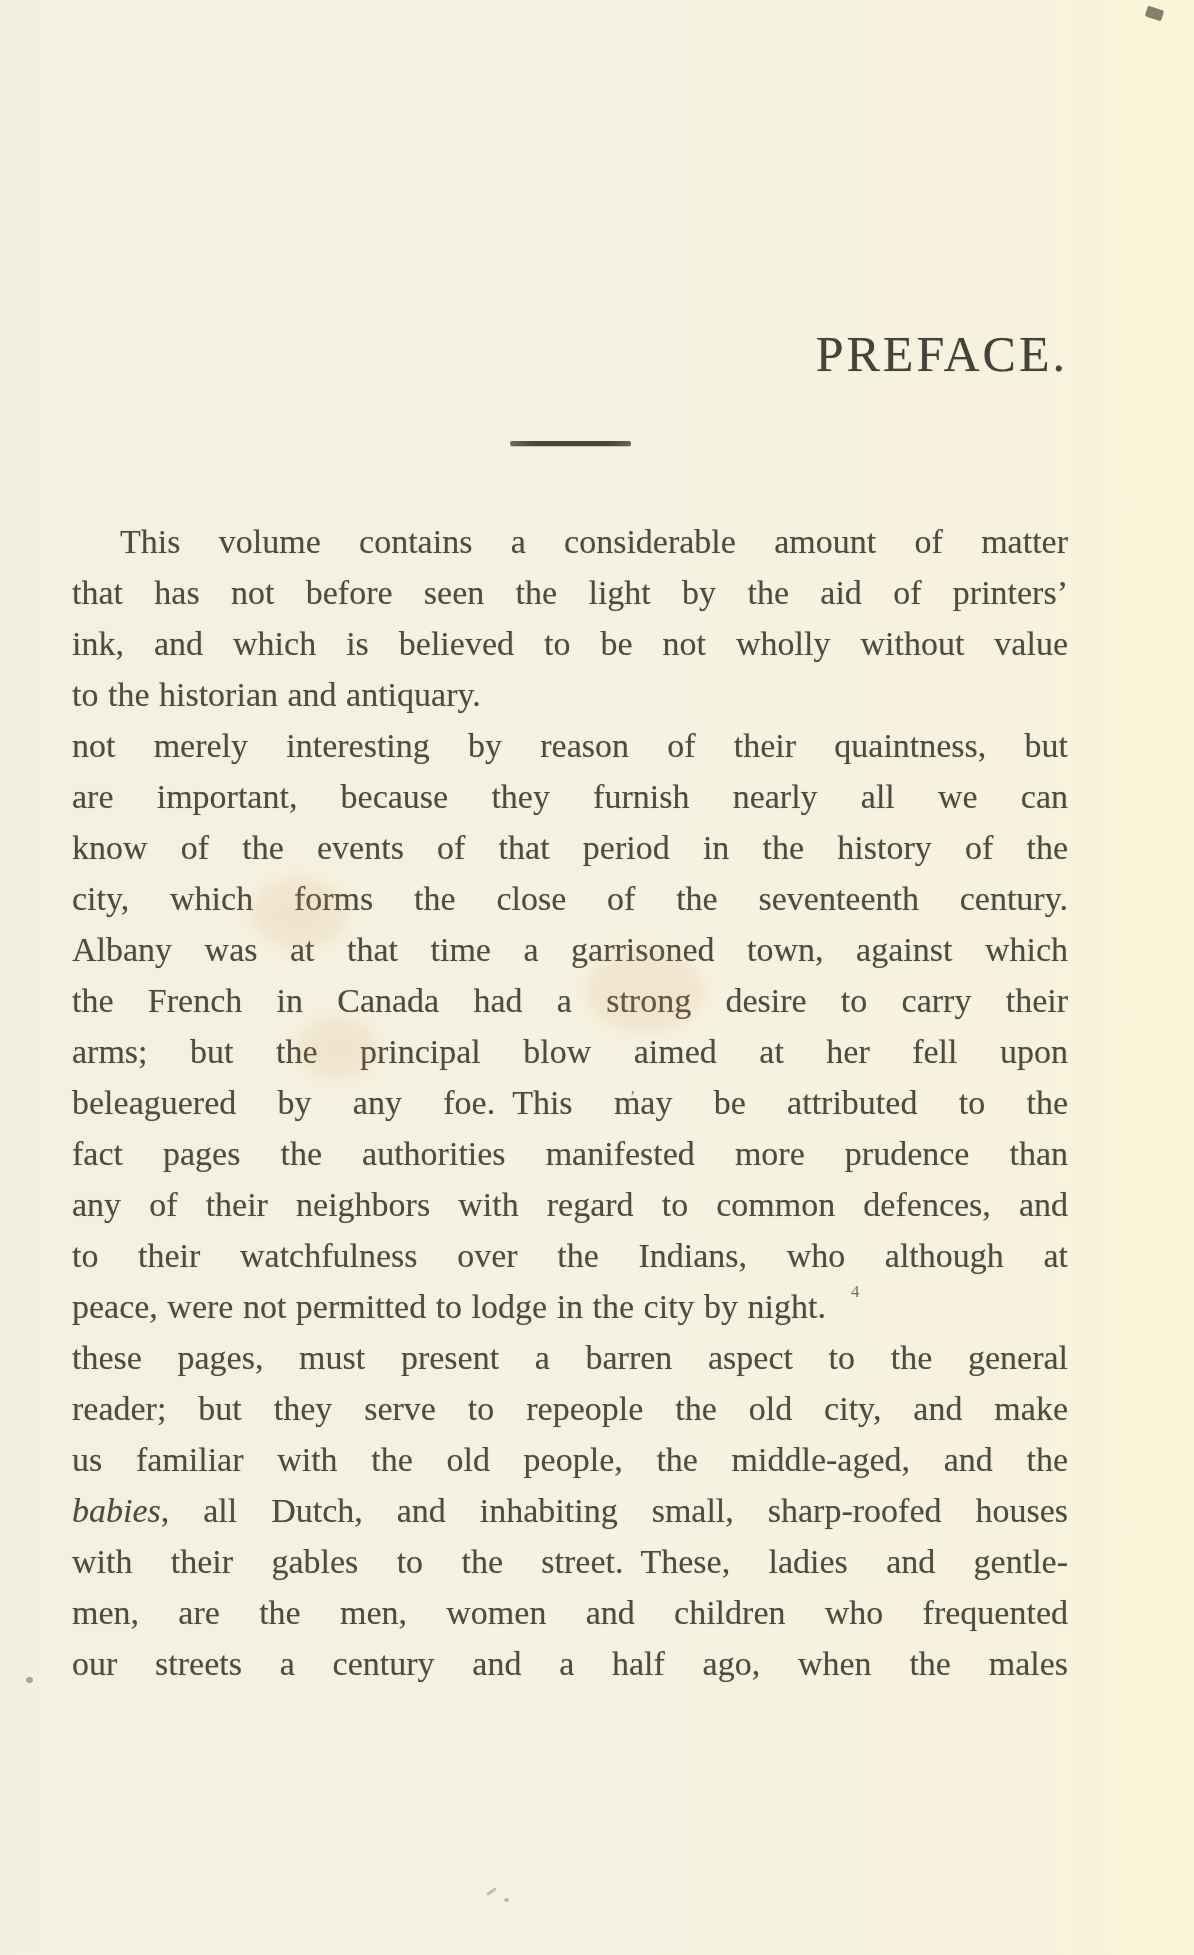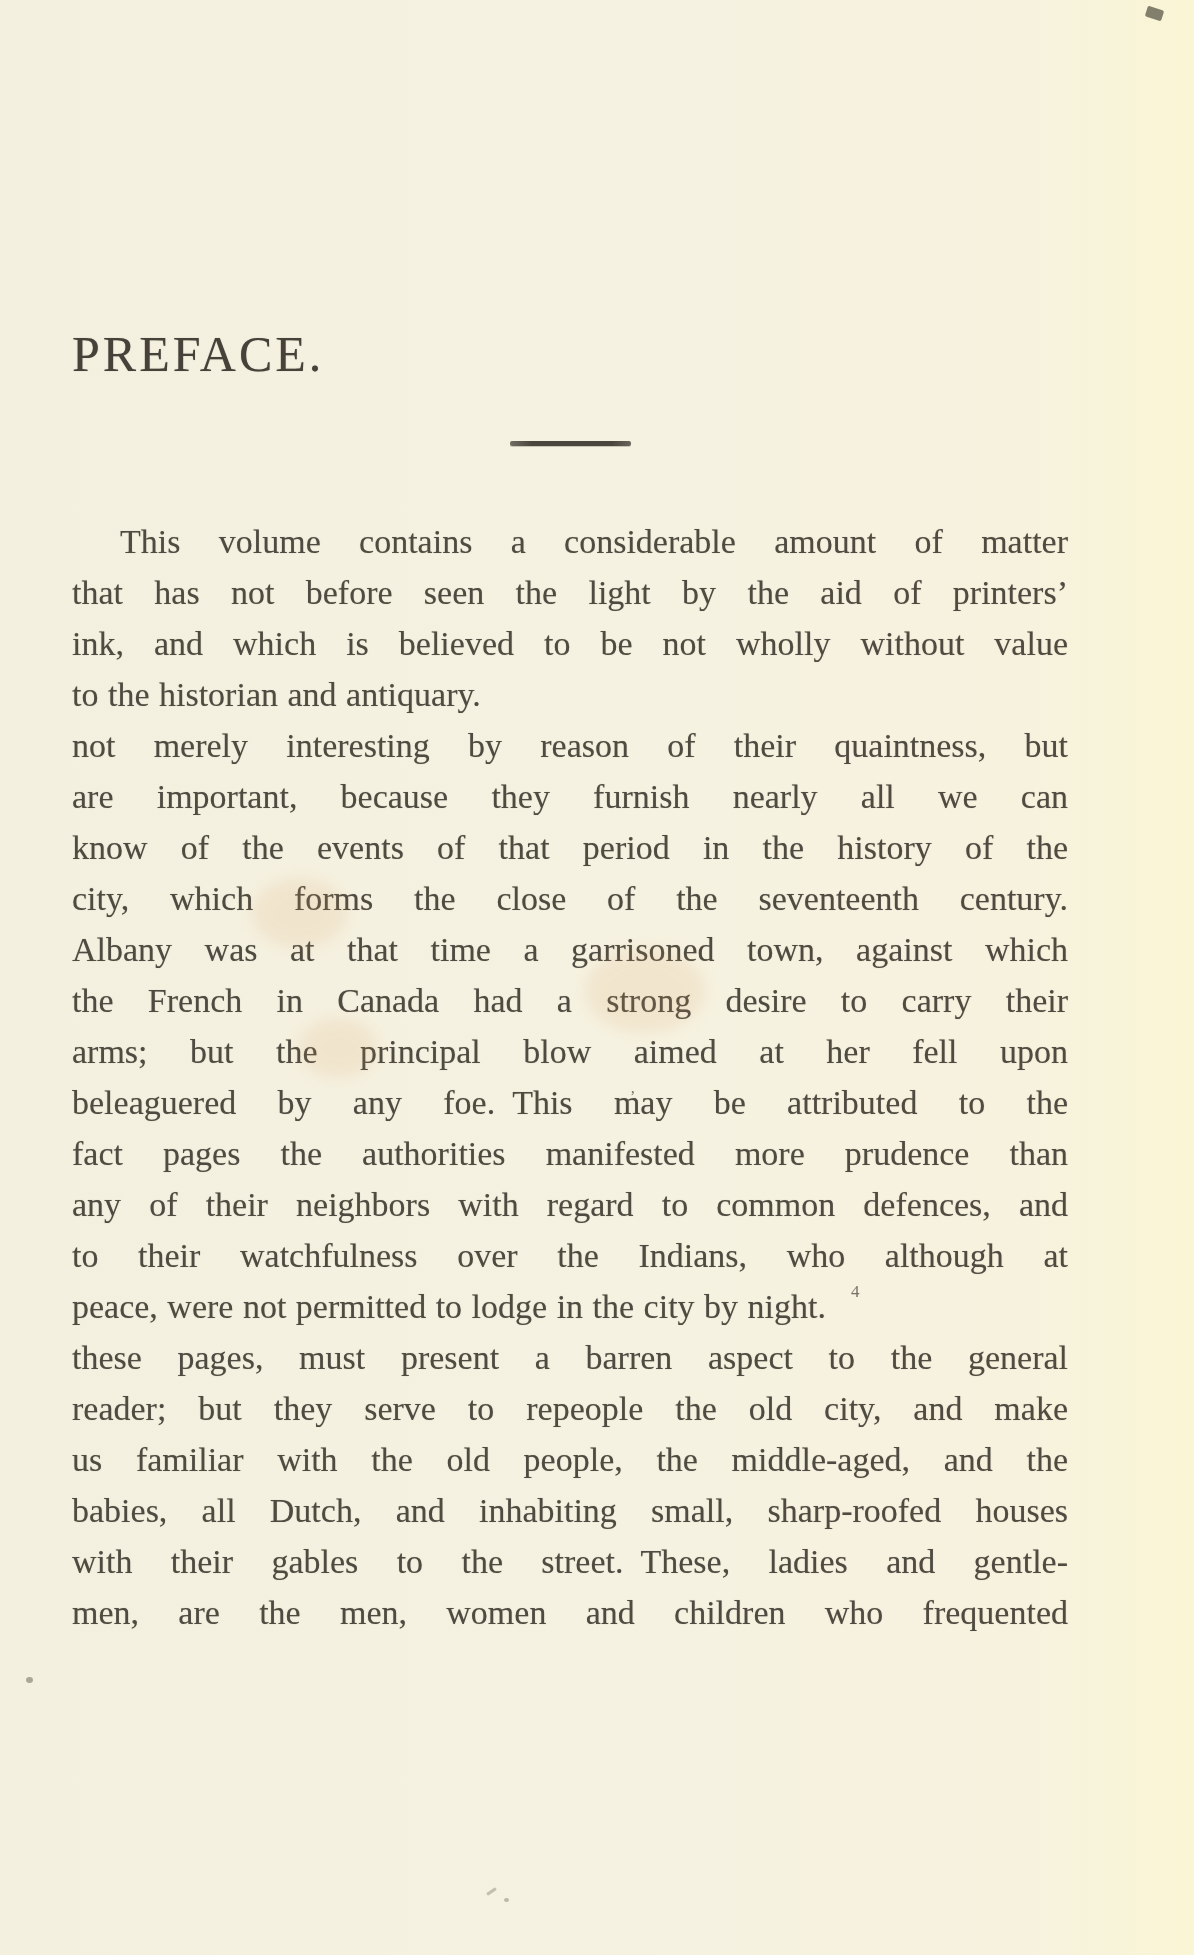--- a/index.html
+++ b/index.html
@@ -7,21 +7,21 @@
     position:relative;
     width:1194px;height:1955px;
     overflow:hidden;
     background:
       linear-gradient(90deg, #f4f0df 0%, #f6f2e1 55%, #f6f2de 86%, #f8f4d9 94%, #faf5d4 100%);
     font-family:"Liberation Serif","DejaVu Serif",serif;
   }
   .page-title{
     position:absolute;
     left:72px;top:326px;width:996px;
-    text-align:left;
+    text-align:right;
     font-size:50px;line-height:56px;
     letter-spacing:3px;
     color:var(--title-ink,#46423a);
     text-shadow:0 0 1px rgba(70,66,58,.45);
   }
   .title-rule{
     position:absolute;
     left:510px;top:441px;width:121px;height:5px;
     background:linear-gradient(90deg, rgba(70,66,58,.75), #4a463e 18%, #4a463e 84%, rgba(70,66,58,.8));
     border-radius:2px;
@@ -36,21 +36,21 @@
     text-shadow:0 0 1px rgba(79,75,65,.35);
   }
   .text-line{
     height:51px;line-height:51px;
     text-align:justify;
     text-align-last:justify;
     white-space:normal;
   }
   .text-line.noj{text-align-last:left;}
   .text-line.ind{text-indent:48px;}
-  .seg-i{}
+  .seg-i{font-style:italic;}
   .artifact{position:absolute;pointer-events:none;}
   .a-diamond{transform:rotate(18deg);border-radius:2px;opacity:.85;}
   .a-dot{border-radius:50%;opacity:.7;}
   .a-fox{border-radius:50%;filter:blur(8px);opacity:.14;background:#d79a58;}
   .a-glyph{opacity:.8;line-height:1;font-family:"Liberation Serif","DejaVu Serif",serif;}
   .a-tick{transform:rotate(-35deg);border-radius:1px;opacity:.55;}
 </style>
 </head>
 <body>
 
@@ -78,20 +78,21 @@
         <div class="text-line"><span>to their watchfulness over the Indians, who although at</span></div>
         <div class="text-line noj"><span>peace, were not permitted to lodge in the city by night.</span></div>
       </div>
       <div>
         <div class="text-line"><span>these pages, must present a barren aspect to the general</span></div>
         <div class="text-line"><span>reader; but they serve to repeople the old city, and make</span></div>
         <div class="text-line"><span>us familiar with the old people, the middle-aged, and the</span></div>
         <div class="text-line"><span class="seg-i">babies</span><span>, all Dutch, and inhabiting small, sharp-roofed houses</span></div>
         <div class="text-line"><span>with their gables to the street. These, ladies and gentle-</span></div>
         <div class="text-line"><span>men, are the men, women and children who frequented</span></div>
+        <div class="text-line"><span>our streets a century and a half ago, when the males</span></div>
       </div>
     </div>
 <div class="artifact a-diamond" style="left: 1146px; top: 8px; width: 17px; height: 11px; background: rgb(110, 106, 91);"></div>
     <div class="artifact a-dot" style="left: 26px; top: 1677px; width: 7px; height: 6px; background: rgb(139, 134, 122);"></div>
     <div class="artifact a-glyph" style="left: 851px; top: 1283px; font-size: 17px; color: rgb(85, 81, 74);">4</div>
     <div class="artifact a-glyph" style="left: 630px; top: 1089px; font-size: 16px; color: rgb(90, 86, 76);">’</div>
     <div class="artifact a-fox" style="left: 252px; top: 878px; width: 95px; height: 70px;"></div>
     <div class="artifact a-fox" style="left: 585px; top: 948px; width: 120px; height: 85px;"></div>
     <div class="artifact a-fox" style="left: 298px; top: 1018px; width: 80px; height: 60px;"></div>
     <div class="artifact a-tick" style="left: 486px; top: 1890px; width: 11px; height: 3px; background: rgb(154, 147, 129);"></div>

